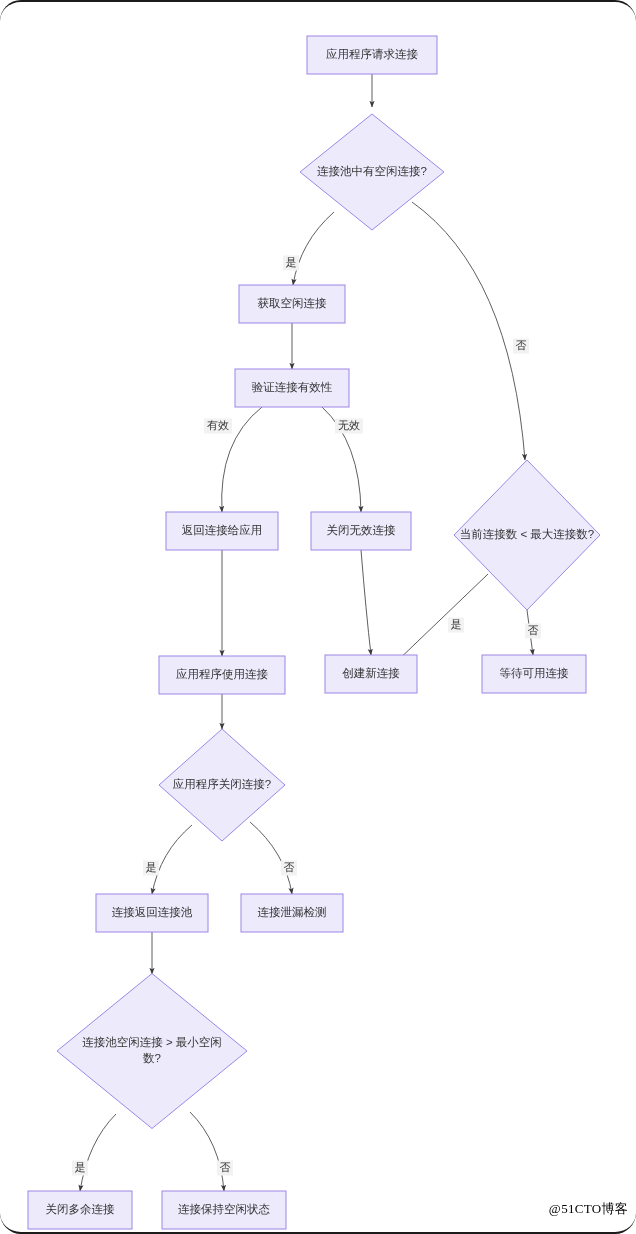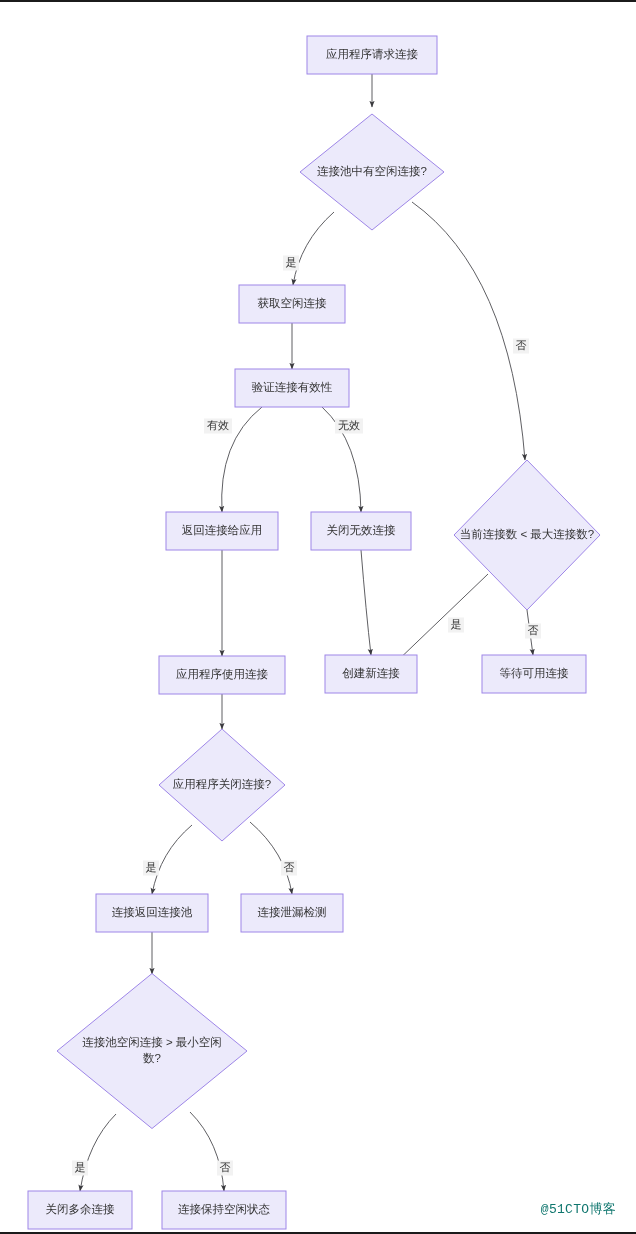--- a/index.html
+++ b/index.html
@@ -13,20 +13,21 @@
   }
   #page {
     position: relative;
     width: 636px;
     height: 1234px;
     background: #ffffff;
     border-top: 2px solid #1b1b1b;
     border-bottom: 2px solid #1b1b1b;
     box-sizing: border-box;
     overflow: hidden;
+    border-radius: 21px;
   }
   #flow-svg {
     position: absolute;
     left: 0;
     top: 0;
     width: 636px;
     height: 1234px;
     display: block;
   }
   .node-rect {
@@ -56,25 +57,25 @@
   }
   .edge-label {
     font-family: "Liberation Sans", "DejaVu Sans", sans-serif;
     font-size: 11px;
     fill: #333333;
     text-anchor: middle;
     dominant-baseline: middle;
   }
   #watermark {
     position: absolute;
-    right: 20px;
+    right: 8px;
     bottom: 14px;
-    font-family: Liberation Mono, monospace;
+    font-family: Liberation Serif, serif;
     font-size: 13px;
-    color: #0f766e;
+    color: #000000;
     letter-spacing: 0.3px;
     user-select: none;
   }
 </style>
 </head>
 <body>
 
 <div id="page">
 
   <svg id="flow-svg" viewBox="0 0 636 1234">

